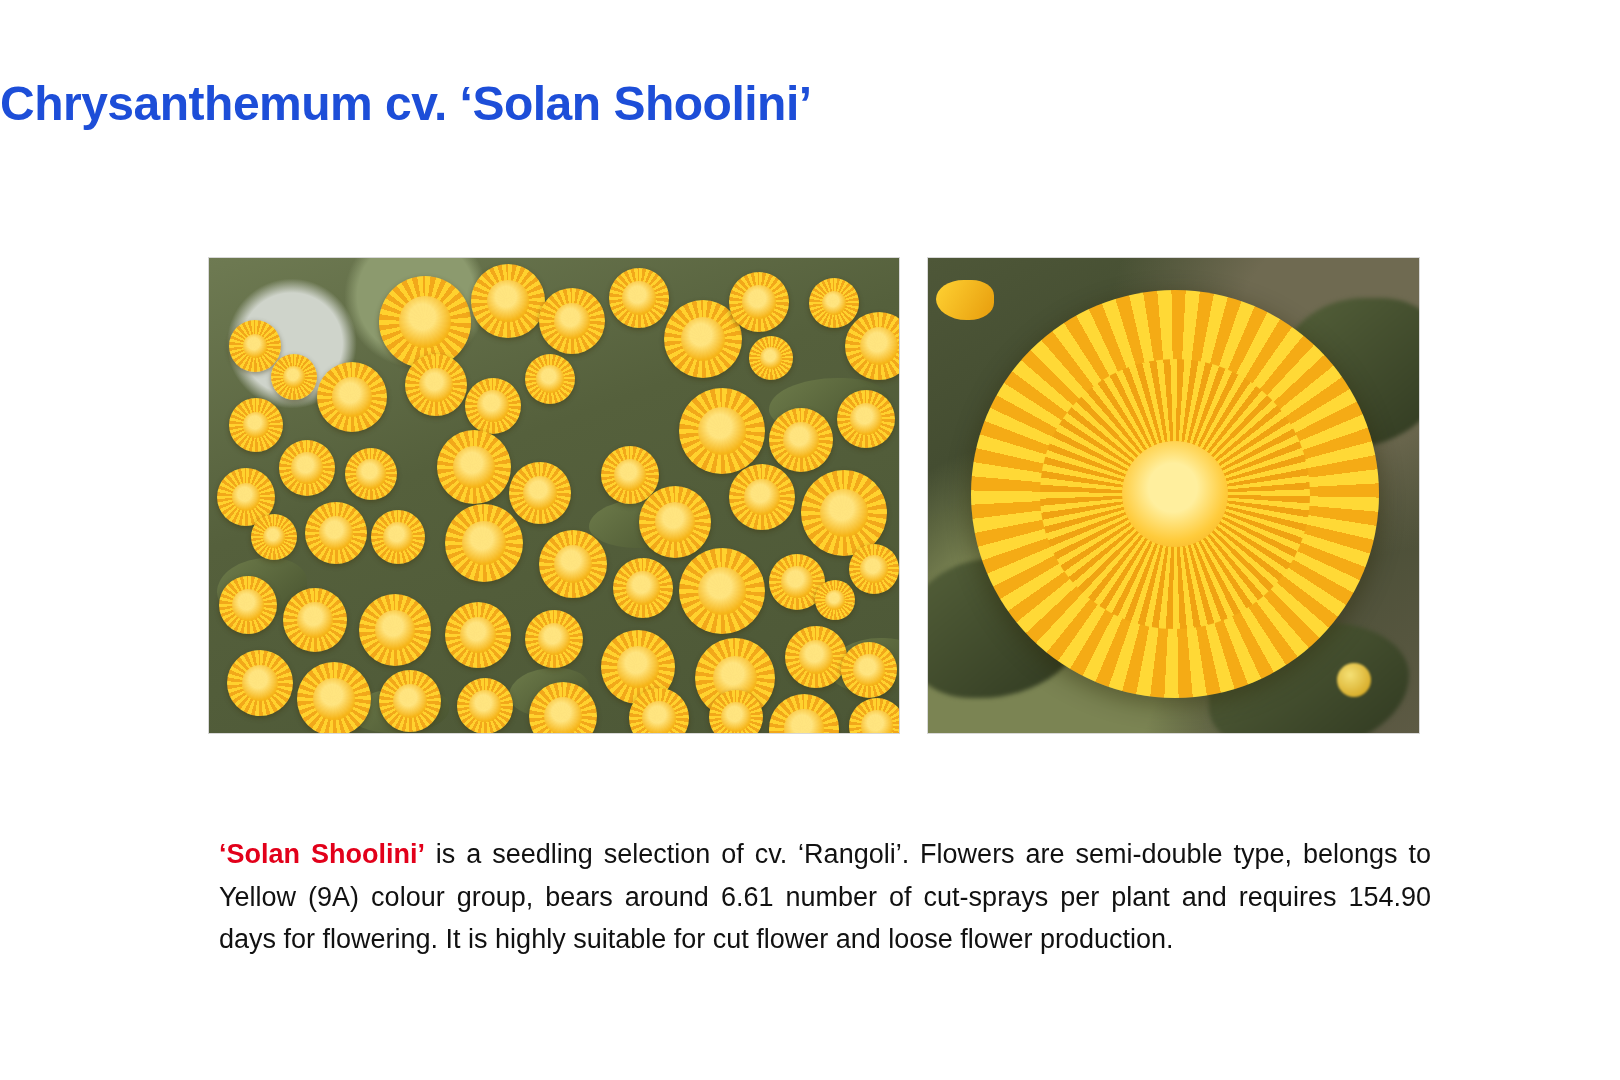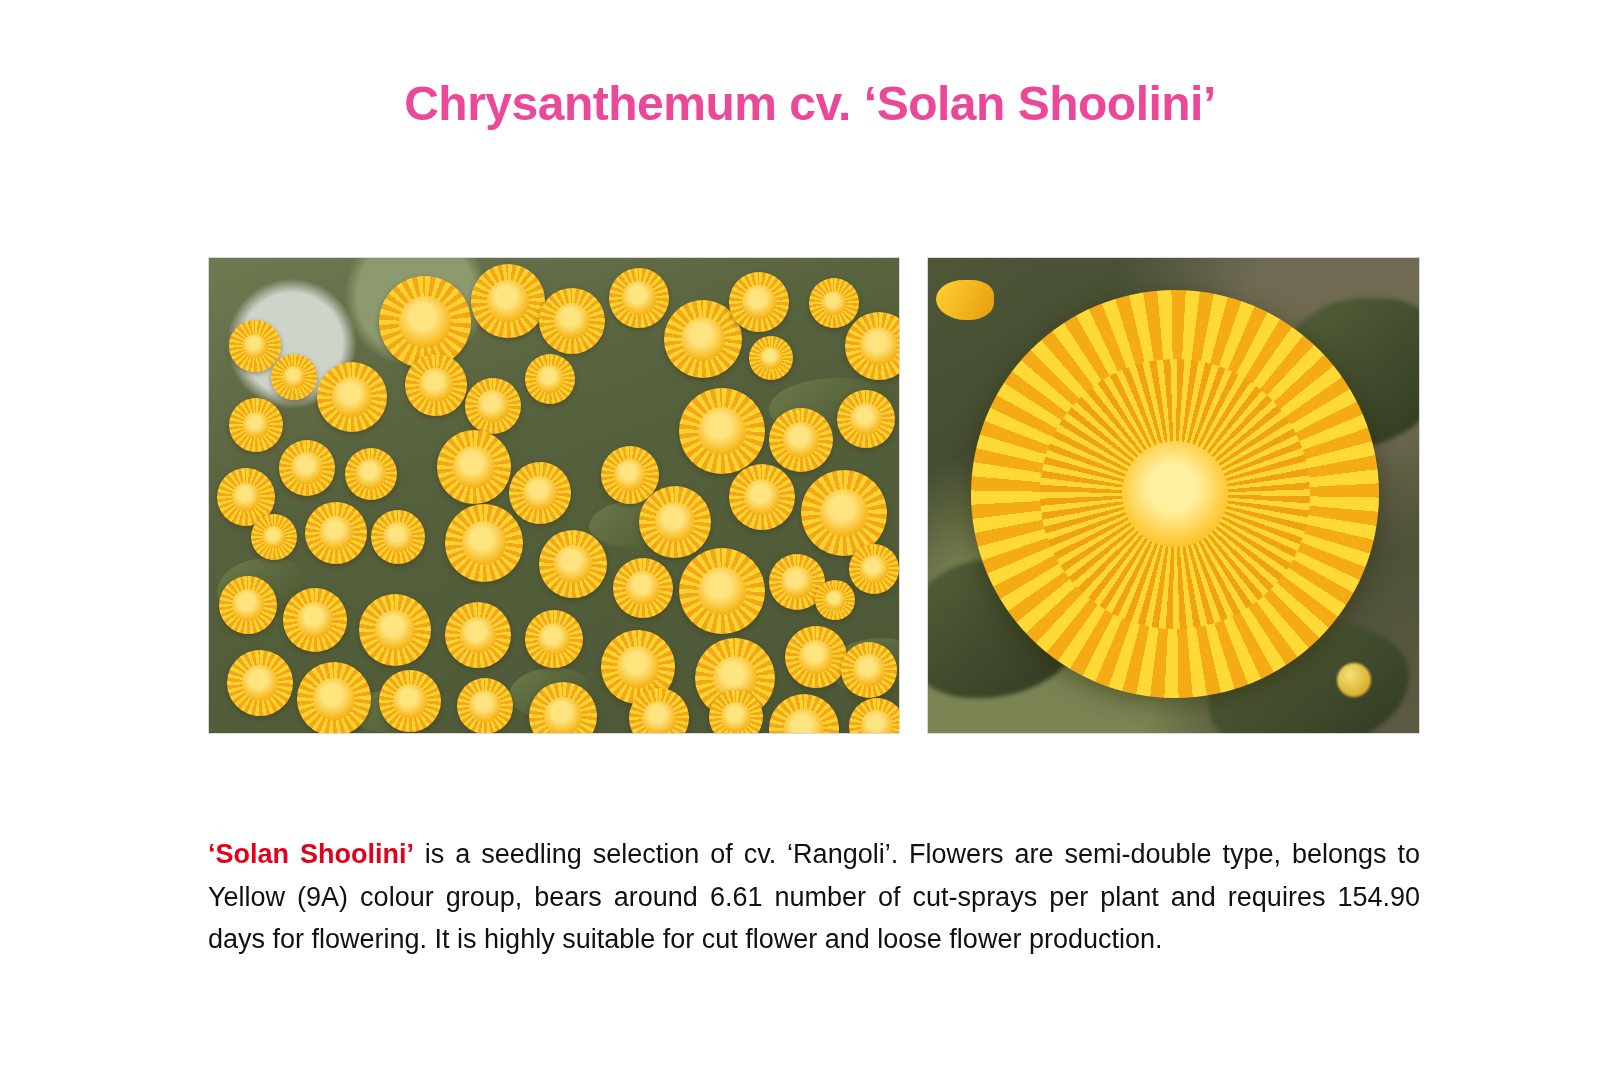--- a/index.html
+++ b/index.html
@@ -21,24 +21,24 @@
     height: 1080px;
     position: relative;
     background: #ffffff;
   }
 
   .title {
     position: absolute;
     top: 78px;
     left: 0;
     width: 1620px;
-    text-align: center;
+    text-align: left;
     font-size: 48px;
     font-weight: 700;
-    color: #ec4899;
+    color: #1d4ed8;
     letter-spacing: -0.5px;
     line-height: 1.1;
   }
 
   .breeders {
     position: absolute;
     top: 208px;
     left: 310px;
     font-size: 25px;
     color: #1b3a5c;
@@ -167,21 +167,21 @@
     width: 58px;
     height: 40px;
     border-radius: 50% 40% 45% 55%;
     background: linear-gradient(120deg, #ffd233, #e79c0c);
     filter: blur(0.6px);
   }
 
   .body-text {
     position: absolute;
     top: 806px;
-    left: 208px;
+    left: 219px;
     width: 1212px;
     font-size: 27px;
     line-height: 1.58;
     color: #111111;
     text-align: justify;
     text-justify: inter-word;
   }
   .body-text .highlight {
     color: #e2001a;
     font-weight: 700;

